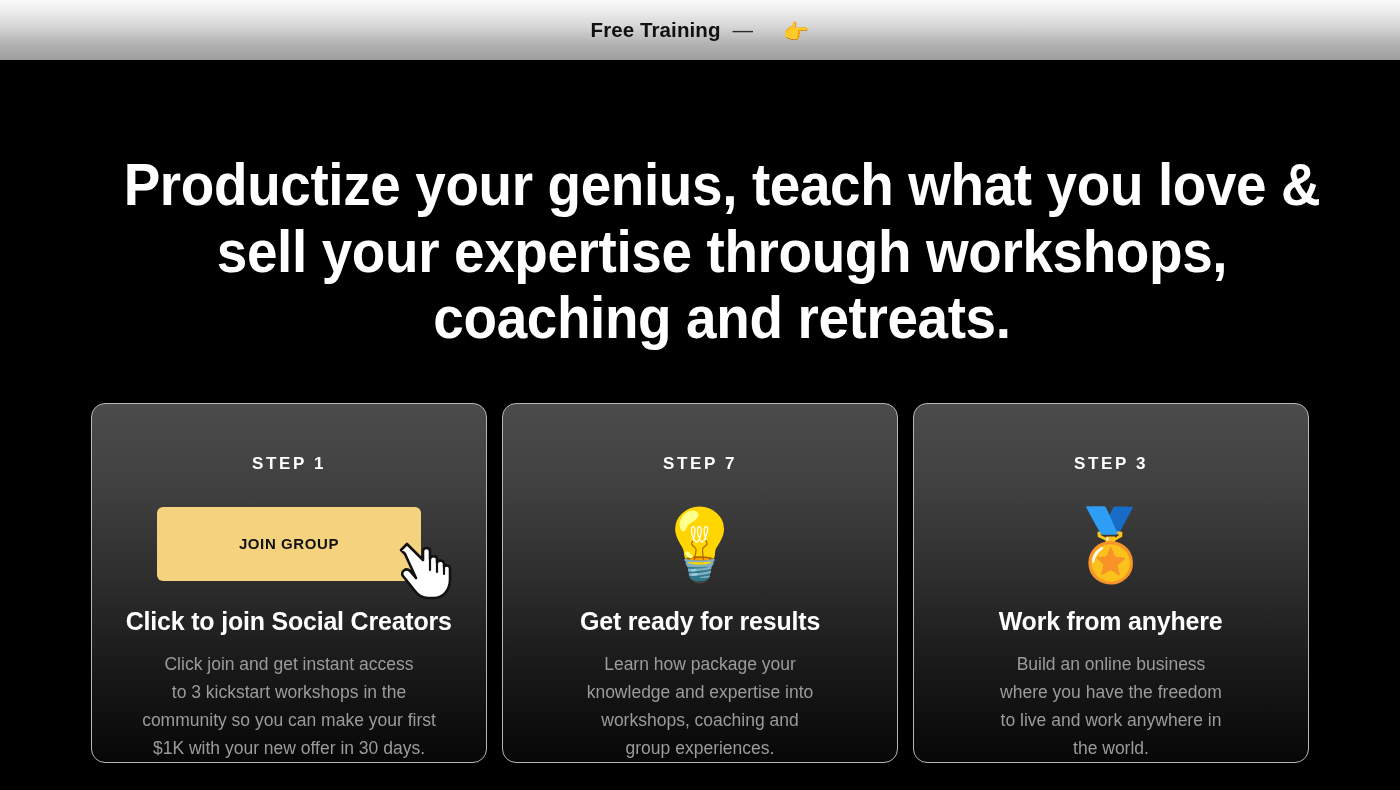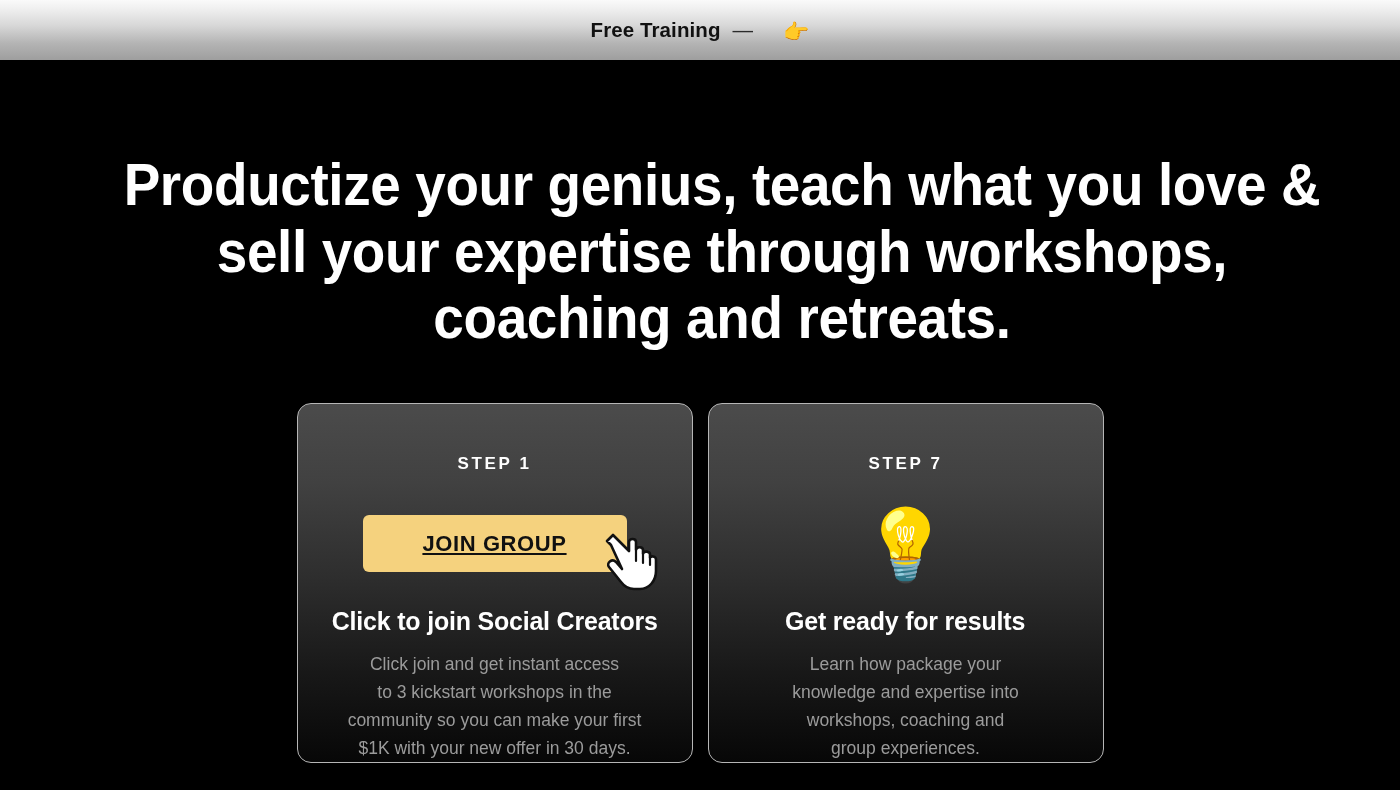--- a/index.html
+++ b/index.html
@@ -115,31 +115,30 @@
   
   .cta-wrap {
     position: relative;
     display: inline-block;
   }
   .cta-button {
     display: flex;
     align-items: center;
     justify-content: center;
     width: 264px;
-    height: 57px;
+    height: 74px;
     border: none;
     border-radius: 6px;
     background: #f5d27e;
     color: #111111;
     font-family: "Liberation Sans", sans-serif;
-    font-size: 22px;
+    font-size: 15px;
     font-weight: 700;
     letter-spacing: 0.6px;
     cursor: pointer;
-    text-decoration: underline;
   }
   .cursor-hand {
     position: absolute;
     right: -38px;
     bottom: -25px;
     width: 62px;
     height: 72px;
     pointer-events: none;
   }
 
@@ -201,14 +200,25 @@
     <div class="step-media">
       <div class="emoji-art">💡</div>
     </div>
     <div class="step-title">Get ready for results</div>
     <div class="step-desc">Learn how package your
 knowledge and expertise into
 workshops, coaching and
 group experiences.</div>
   </div>
 
+  <div class="step-card card-3">
+    <div class="step-label">STEP 3</div>
+    <div class="step-media">
+      <div class="emoji-art">🏅</div>
+    </div>
+    <div class="step-title">Work from anyhere</div>
+    <div class="step-desc">Build an online business
+where you have the freedom
+to live and work anywhere in
+the world.</div>
+  </div>
 
 </div>
 
 </body></html>

